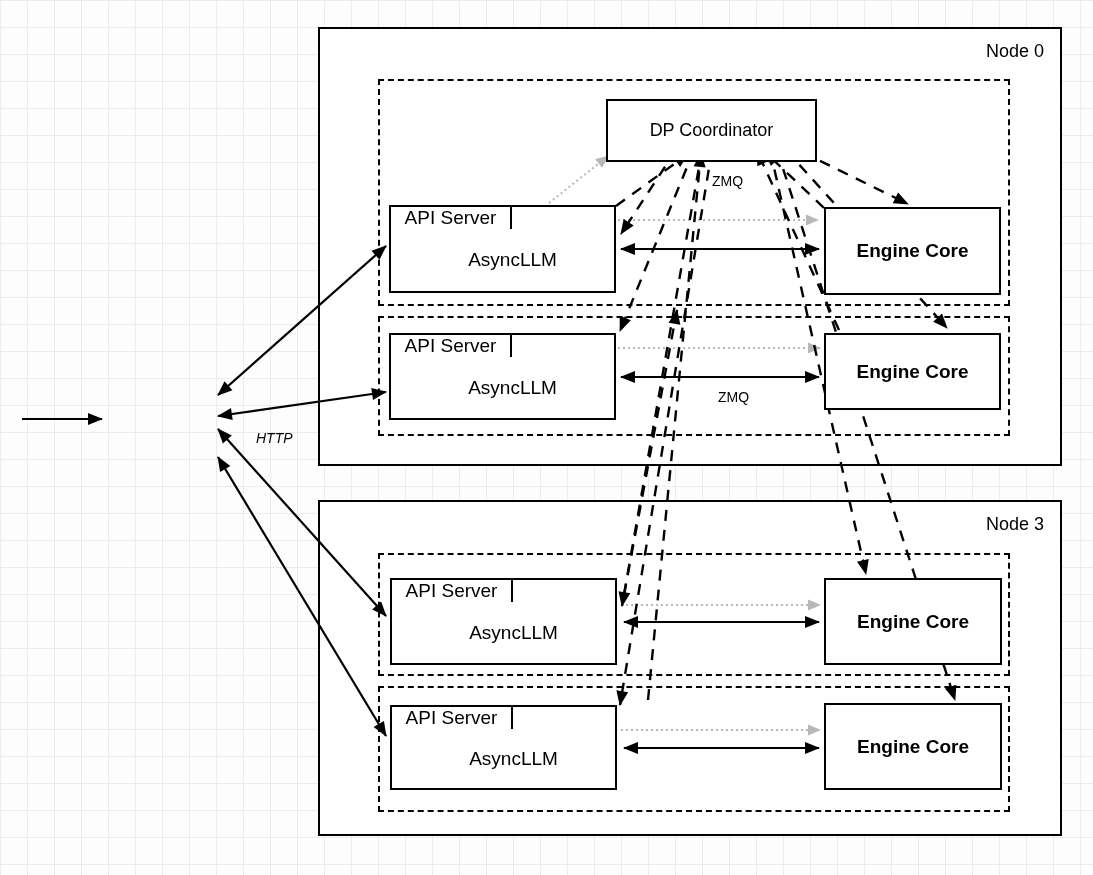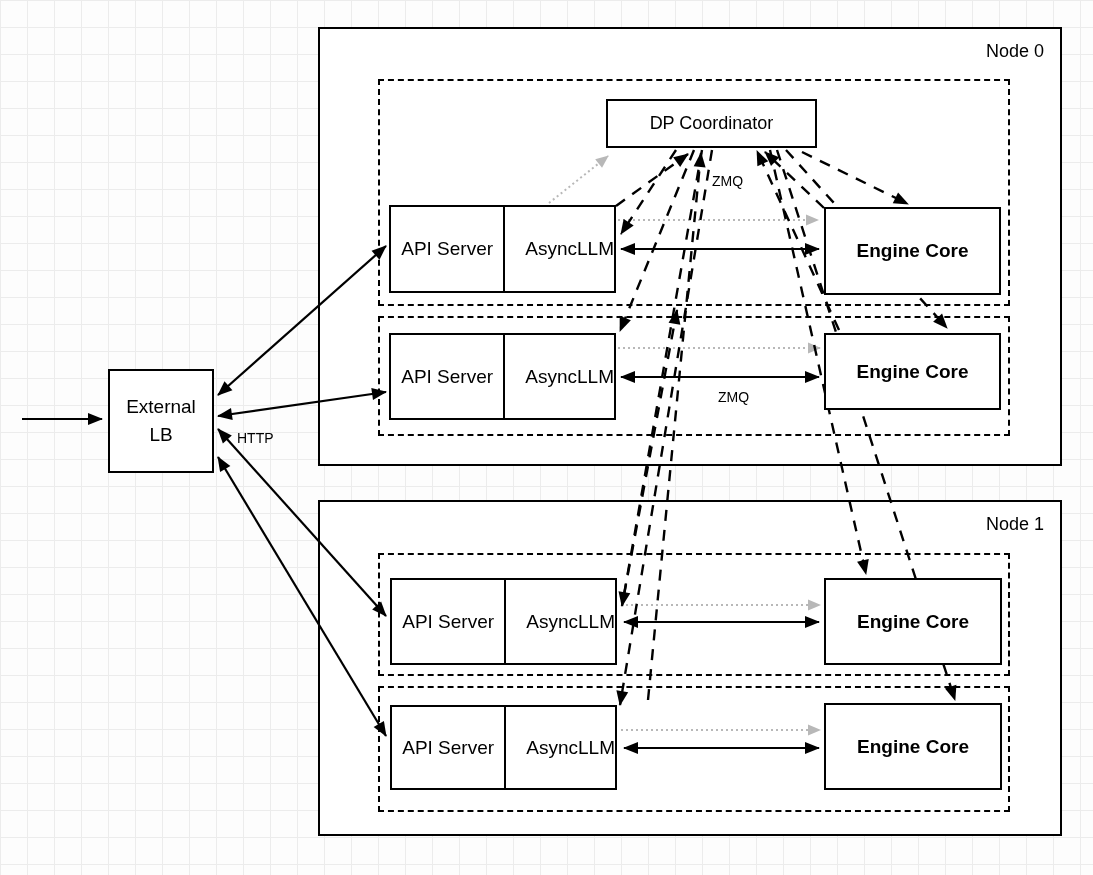--- a/index.html
+++ b/index.html
@@ -21,21 +21,21 @@
   .group-rect{
     position:absolute;border:2px dashed #000;box-sizing:border-box;z-index:2;background:transparent;
   }
   .lines-layer{position:absolute;left:0;top:0;z-index:3;}
   .box{
     position:absolute;background:#ffffff;border:2px solid #000;box-sizing:border-box;z-index:4;
     display:flex;align-items:center;justify-content:center;color:#000;
   }
   .row-box{
     position:absolute;background:#ffffff;border:2px solid #000;box-sizing:border-box;z-index:4;
-    display:flex;align-items:stretch;color:#000;
+    display:flex;align-items:stretch;color:#000;flex-direction:column;
   }
   .row-box .cell{
     display:flex;align-items:center;justify-content:center;font-size:19px;white-space:nowrap;
   }
   .row-box .cell.api{width:121px;border-right:2px solid #000;box-sizing:border-box;}
   .row-box .cell.llm{flex:1;margin-left:20px;}
   .engine-box{font-size:19px;font-weight:bold;}
   .coord-box{font-size:18px;}
   .lb-box{font-size:19px;flex-direction:column;line-height:1.45;}
   .float-label{
@@ -44,21 +44,21 @@
 </style>
 </head>
 <body>
 
 <div class="canvas">
 
   <div class="node-rect" style="left:318px;top:27px;width:744px;height:439px;">
     <div class="node-label">Node 0</div>
   </div>
   <div class="node-rect" style="left:318px;top:500px;width:744px;height:336px;">
-    <div class="node-label">Node 1</div>
+    <div class="node-label">Node 3</div>
   </div>
 
   <div class="group-rect" style="left:378px;top:79px;width:632px;height:227px;"></div>
   <div class="group-rect" style="left:378px;top:316px;width:632px;height:120px;"></div>
   <div class="group-rect" style="left:378px;top:553px;width:632px;height:123px;"></div>
   <div class="group-rect" style="left:378px;top:686px;width:632px;height:126px;"></div>
 
   <svg class="lines-layer" width="1093" height="875">
     <defs>
       <marker id="ab" markerUnits="userSpaceOnUse" markerWidth="17" markerHeight="15" refX="15" refY="7" orient="auto">
@@ -108,26 +108,22 @@
       <line x1="777" y1="150" x2="955" y2="700" marker-end="url(#ab)"></line>
 
       <line x1="616" y1="206" x2="688" y2="154" marker-end="url(#ab)"></line>
       <line x1="648" y1="700" x2="701" y2="153" marker-end="url(#ab)"></line>
       <line x1="824" y1="208" x2="765" y2="152" marker-end="url(#ab)"></line>
       <line x1="839" y1="330" x2="757" y2="151" marker-end="url(#ab)"></line>
       <line x1="624" y1="595" x2="677" y2="310" marker-end="url(#ab)"></line>
     </g>
   </svg>
 
-  <div class="box lb-box" style="left:108px;top:369px;width:106px;height:104px;">
-    <div>External</div>
-    <div>LB</div>
-  </div>
 
-  <div class="box coord-box" style="left:606px;top:99px;width:211px;height:49px;">
+  <div class="box coord-box" style="left:606px;top:99px;width:211px;height:63px;">
     <span>DP Coordinator</span>
   </div>
 
   <div class="row-box" style="left:389px;top:205px;width:227px;height:88px;">
     <div class="cell api">API Server</div>
     <div class="cell llm">AsyncLLM</div>
   </div>
   <div class="box engine-box" style="left:824px;top:207px;width:177px;height:88px;">
     <span>Engine Core</span>
   </div>
@@ -147,17 +143,17 @@
     <span>Engine Core</span>
   </div>
   <div class="row-box" style="left:390px;top:705px;width:227px;height:85px;">
     <div class="cell api">API Server</div>
     <div class="cell llm">AsyncLLM</div>
   </div>
   <div class="box engine-box" style="left:824px;top:703px;width:178px;height:87px;">
     <span>Engine Core</span>
   </div>
 
-  <div class="float-label" style="left:237px;top:430px;">HTTP</div>
+  <div class="float-label" style="left:256px;top:430px;font-style:italic;">HTTP</div>
   <div class="float-label" style="left:712px;top:173px;">ZMQ</div>
   <div class="float-label" style="left:718px;top:389px;">ZMQ</div>
 
 </div>
 
 </body></html>

